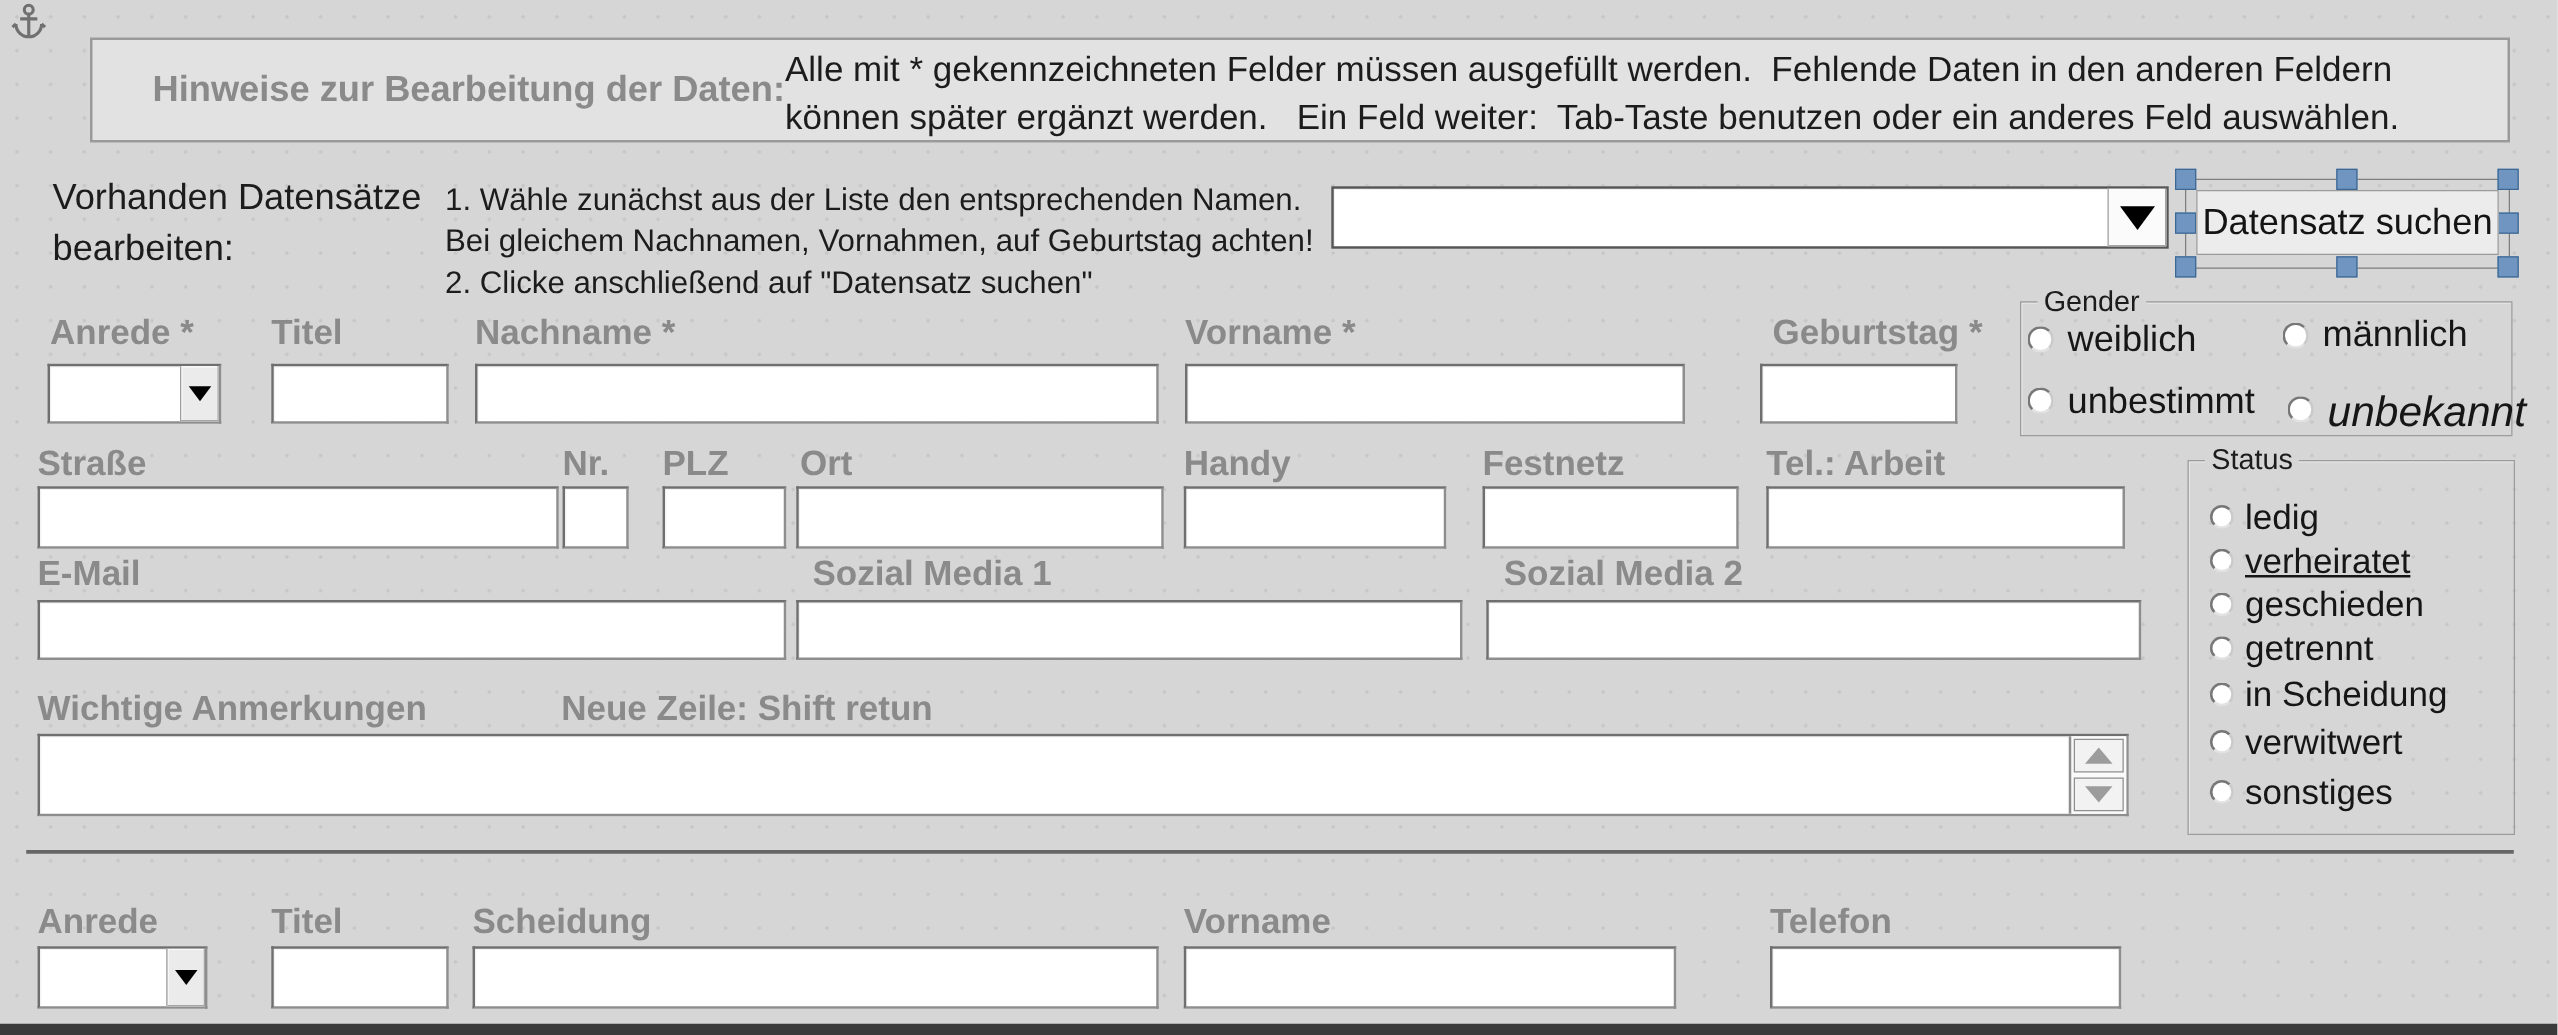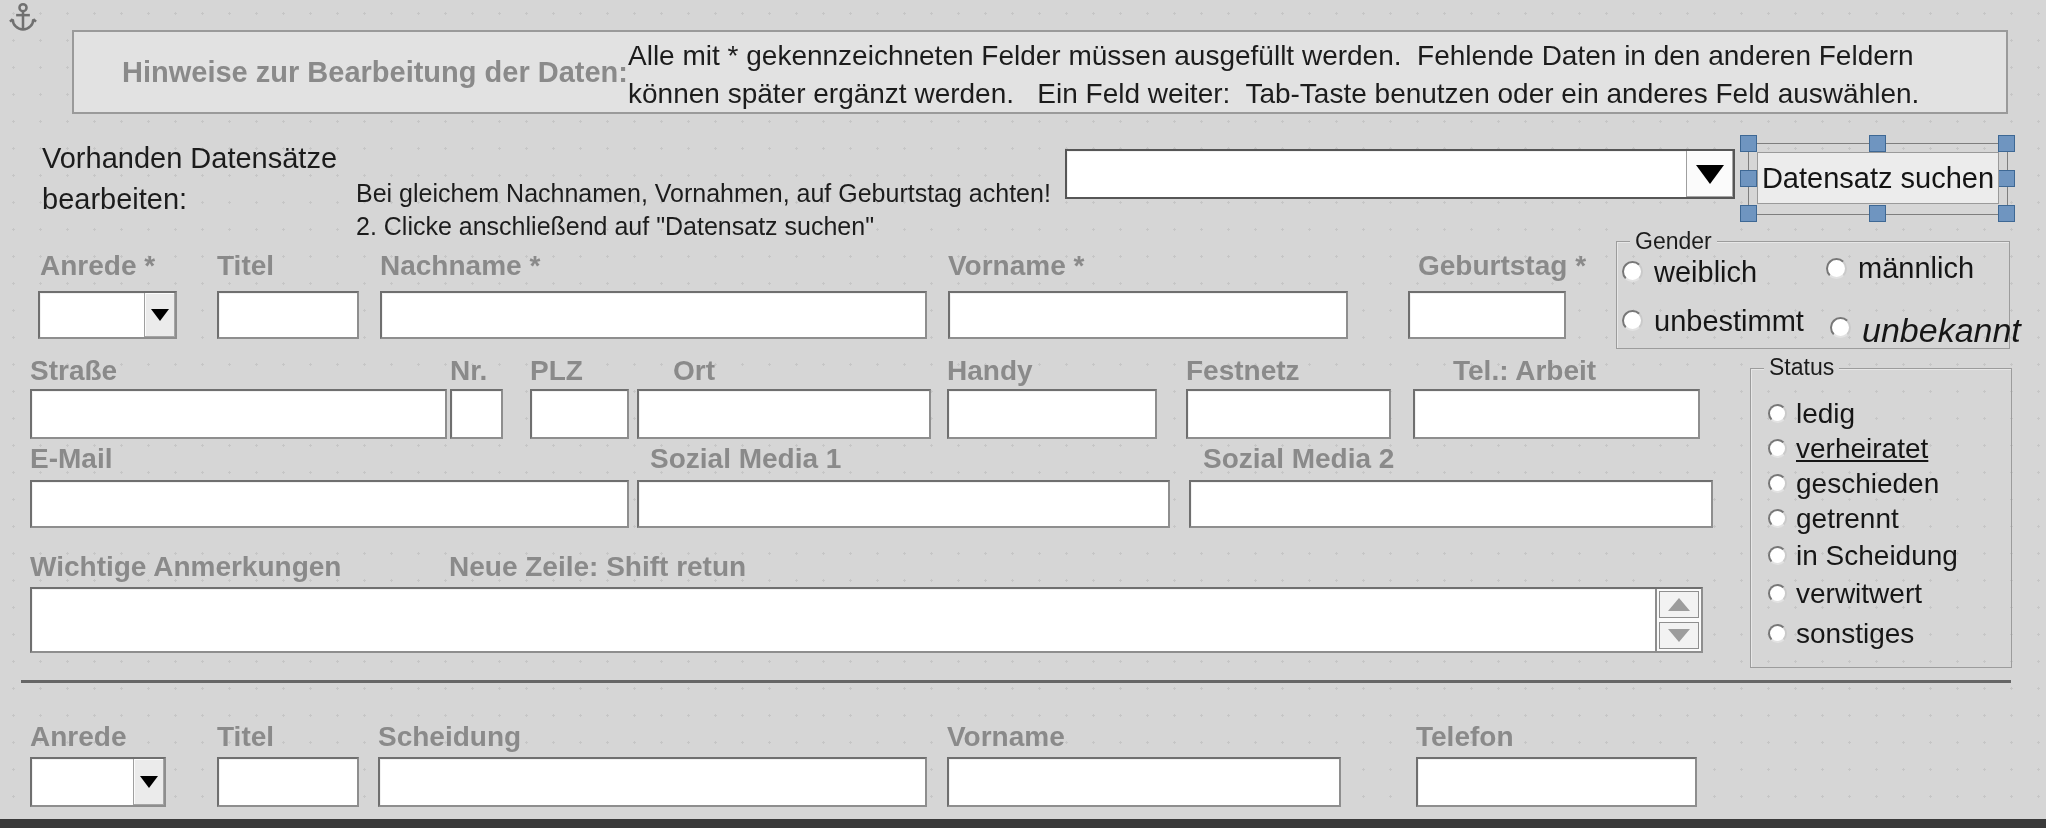--- a/index.html
+++ b/index.html
@@ -76,20 +76,21 @@
     </svg>
   </div>
 
   <div class="abs" style="left:72px;top:30px;width:1936px;height:84px;background:#e2e2e2;border:2px solid #9a9a9a;box-sizing:border-box;"></div>
   <div class="flbl" style="left:86px;top:56px;font-size:29px;margin-left:36px;">Hinweise zur Bearbeitung der Daten:</div>
   <div class="txt" style="left:628px;top:40px;">Alle mit * gekennzeichneten Felder müssen ausgefüllt werden.  Fehlende Daten in den anderen Feldern</div>
   <div class="txt" style="left:628px;top:78px;">können später ergänzt werden.   Ein Feld weiter:  Tab-Taste benutzen oder ein anderes Feld auswählen.</div>
 
   <div class="txt" style="left:42px;top:142px;font-size:29px;">Vorhanden Datensätze</div>
   <div class="txt" style="left:42px;top:183px;font-size:29px;">bearbeiten:</div>
+  <div class="txt small" style="left:356px;top:146px;">1. Wähle zunächst aus der Liste den entsprechenden Namen.</div>
   <div class="txt small" style="left:356px;top:179px;">Bei gleichem Nachnamen, Vornahmen, auf Geburtstag achten!</div>
   <div class="txt small" style="left:356px;top:212px;">2. Clicke anschließend auf "Datensatz suchen"</div>
 
   <div class="inp combo" style="left:1065px;top:149px;width:670px;height:50px;border-color:#565656;">
     <input type="text" value="" style="">
     <div class="dbtn" style="width:46px;background:#fbfbfb;">
       <div class="tri big"></div>
     </div>
   </div>
 
@@ -129,24 +130,24 @@
   <div class="radio" style="left:1826px;top:258px;"></div>
   <div class="rlbl" style="left:1858px;top:252px;font-size:29px;text-align:right;">männlich</div>
   <div class="radio" style="left:1622px;top:310px;"></div>
   <div class="rlbl" style="left:1654px;top:305px;font-size:29px;">unbestimmt</div>
   <div class="radio" style="left:1830px;top:317px;"></div>
   <div class="rlbl" style="left:1862px;top:311px;font-size:34px;font-style:italic;">unbekannt</div>
 
   <div class="flbl" style="left:30px;top:355px;">Straße</div>
   <div class="flbl" style="left:450px;top:355px;">Nr.</div>
   <div class="flbl" style="left:530px;top:355px;">PLZ</div>
-  <div class="flbl" style="left:640px;top:355px;margin-left:33px;">Ort</div>
+  <div class="flbl" style="left:640px;top:355px;">Ort</div>
   <div class="flbl" style="left:947px;top:355px;">Handy</div>
   <div class="flbl" style="left:1186px;top:355px;">Festnetz</div>
-  <div class="flbl" style="left:1413px;top:355px;margin-left:40px;">Tel.: Arbeit</div>
+  <div class="flbl" style="left:1413px;top:355px;">Tel.: Arbeit</div>
 
   <input class="inp" type="text" style="left: 30px; top: 389px; width: 417px; height: 50px;" value="">
   <input class="inp" type="text" style="left: 450px; top: 389px; width: 53px; height: 50px;" value="">
   <input class="inp" type="text" style="left: 530px; top: 389px; width: 99px; height: 50px;" value="">
   <input class="inp" type="text" style="left: 637px; top: 389px; width: 294px; height: 50px;" value="">
   <input class="inp" type="text" style="left: 947px; top: 389px; width: 210px; height: 50px;" value="">
   <input class="inp" type="text" style="left: 1186px; top: 389px; width: 205px; height: 50px;" value="">
   <input class="inp" type="text" style="left: 1413px; top: 389px; width: 287px; height: 50px;" value="">
 
   <div class="gbox" style="left:1750px;top:368px;width:260px;height:298px;"></div>

